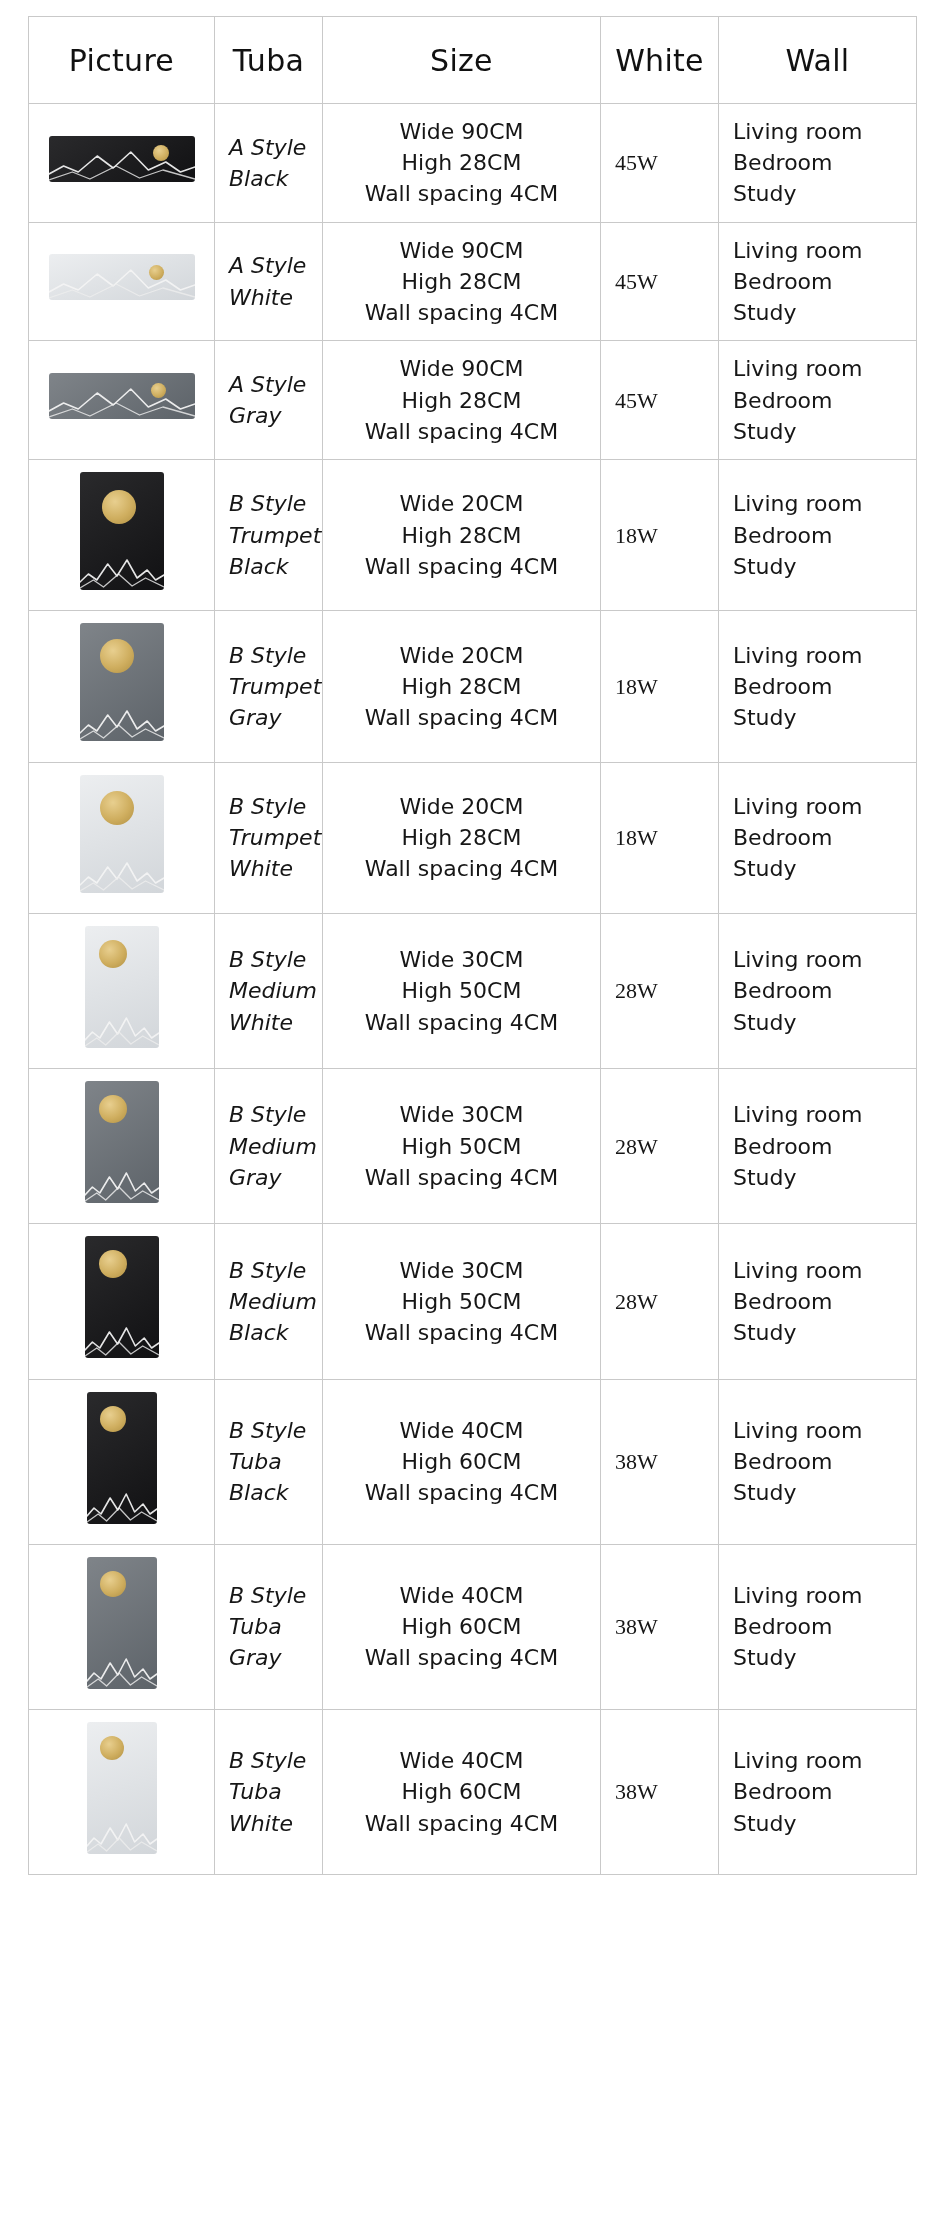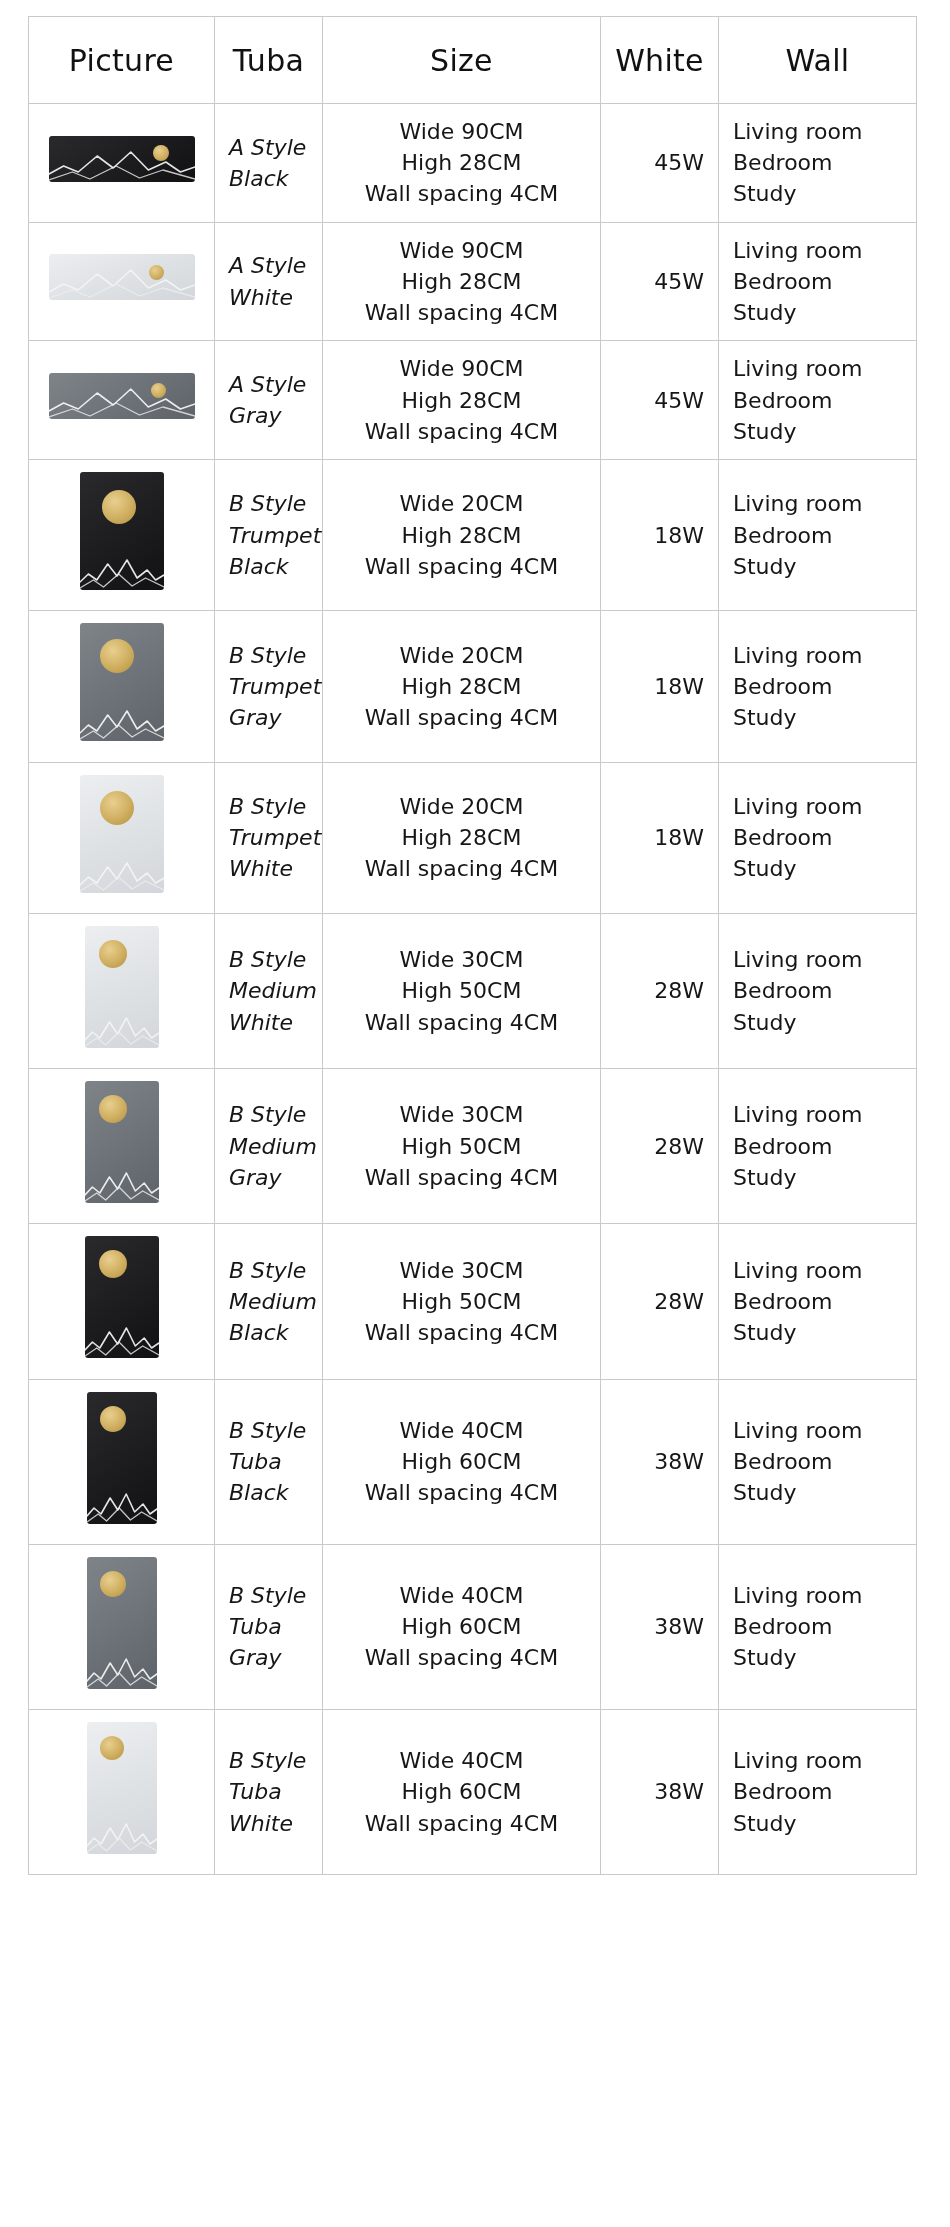--- a/index.html
+++ b/index.html
@@ -48,21 +48,21 @@
     font-size: 22px;
     line-height: 1.42;
     padding: 12px 14px;
     color: #161616;
   }
   td.cell-color, td.cell-power, td.cell-space {
     text-align: left;
   }
   td.cell-color { padding-left: 18px; font-style: italic; }
   td.cell-size { text-align: center; padding-left: 18px; }
-  td.cell-power { text-align: right; padding-left: 6px; padding-right: 6px; }
+  td.cell-power { text-align: left; padding-left: 6px; padding-right: 6px; font-family: Liberation Serif, serif; }
   td.cell-space { padding-left: 18px; }
   td.cell-pic {
     text-align: center;
     padding: 10px 6px;
   }
   .multiline { white-space: pre-line; }
 
   
   .pic-wrap {
     display: inline-block;

